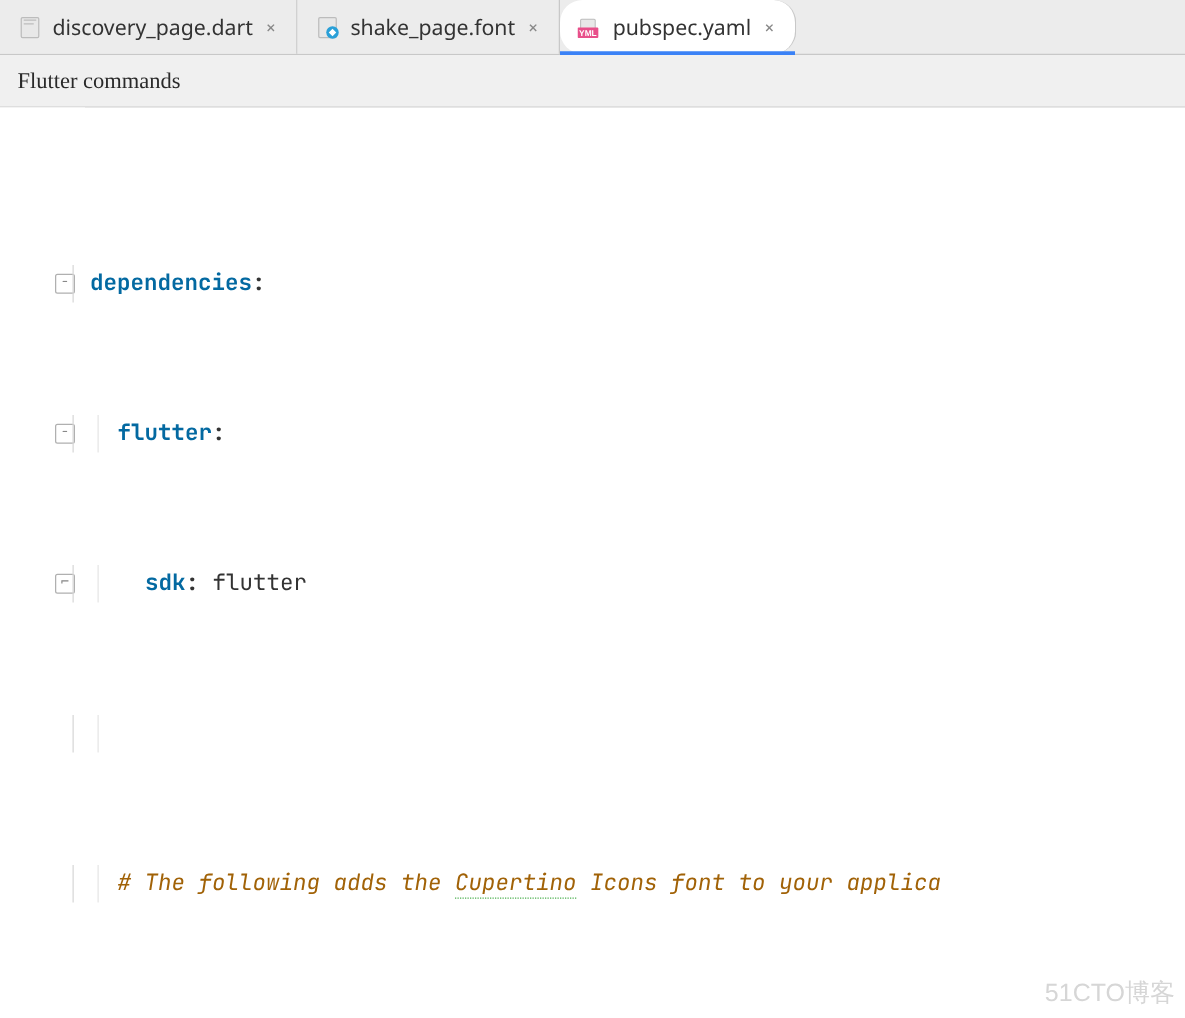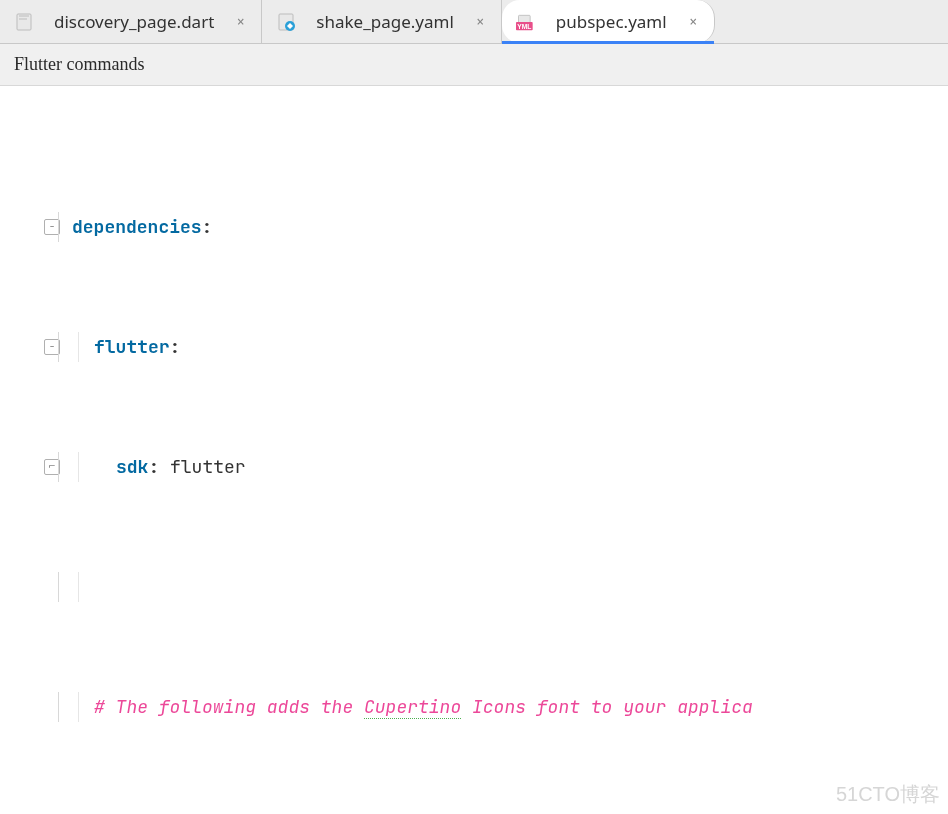--- a/index.html
+++ b/index.html
@@ -18,21 +18,21 @@
       border-bottom: 1px solid #c8c8c8;
       height: 44px;
       align-items: stretch;
     }
     .tab {
       display: flex;
       align-items: center;
       padding: 0 14px;
       border-right: 1px solid #c8c8c8;
       background: #ececec;
-      gap: 20px;
+      gap: 8px;
       cursor: pointer;
       position: relative;
     }
     .tab.active {
       background: #ffffff;
       border-radius: 18px;
     }
     .tab.active::after {
       content: "";
       position: absolute;
@@ -114,21 +114,21 @@
       position: absolute;
       left: 78px;
       top: 0;
       bottom: 0;
       width: 1px;
       background: #e6e6e6;
     }
     .kw { color: #0369a1; font-weight: bold; }
     .colon { color: #333; font-weight: bold; }
     .val { color: #333; }
-    .comment { color: #ec4899; font-style: italic; }
+    .comment { color: #a16207; font-style: italic; }
     .ul-green { border-bottom: 1px dotted #4caf50; }
     .watermark {
       position: absolute;
       right: 8px;
       bottom: 6px;
       color: #d6d6d6;
       font-size: 20px;
       font-family: -apple-system, sans-serif;
     }
   </style>
@@ -148,21 +148,21 @@
     <span class="tab-close">×</span>
   </div>
   <div class="tab">
     <span class="file-icon">
       <svg viewBox="0 0 20 20">
           <rect x="3" y="2" width="14" height="16" rx="1" fill="#e8e8e8" stroke="#bcbcbc"></rect>
           <circle cx="14" cy="14" r="5" fill="#2aa0d8"></circle>
           <path d="M11 14 L14 11 L17 14 L14 17 Z" fill="#fff"></path>
         </svg>
     </span>
-    <span class="tab-label">shake_page.yaml</span>
+    <span class="tab-label">shake_page.font</span>
     <span class="tab-close">×</span>
   </div>
   <div class="tab active">
     <span class="file-icon">
       <svg viewBox="0 0 24 20">
           <rect x="3" y="2" width="14" height="16" rx="1" fill="#e8e8e8" stroke="#bcbcbc"></rect>
           <rect x="0" y="10" width="20" height="10" rx="1" fill="#e84f8a"></rect>
           <text x="10" y="18" font-size="8" fill="#fff" text-anchor="middle" font-family="sans-serif" font-weight="bold">YML</text>
         </svg>
     </span>

